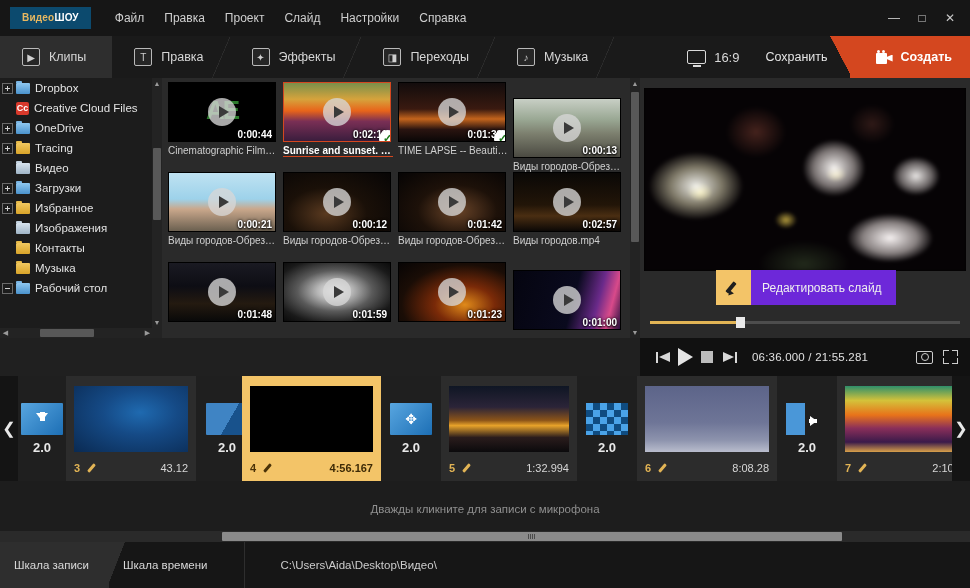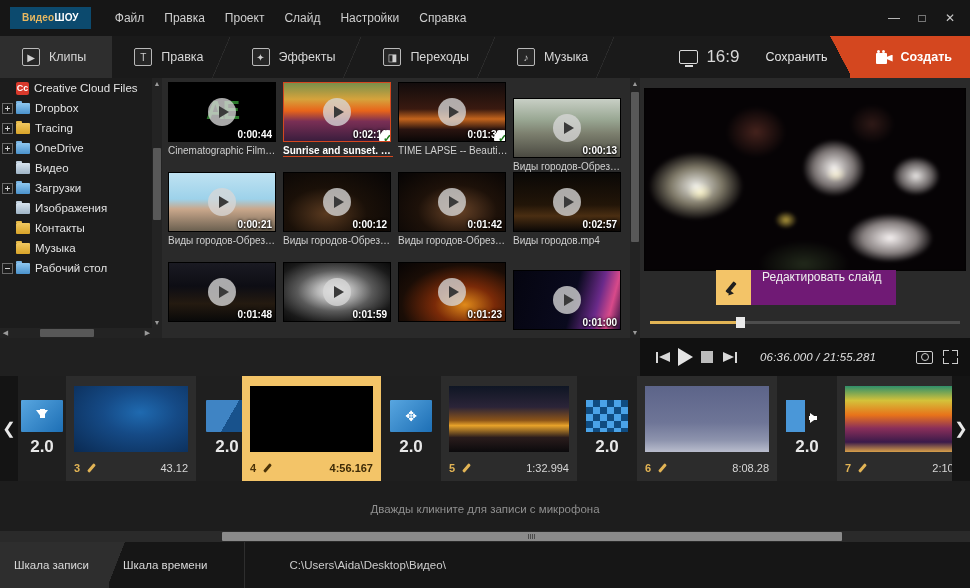--- a/index.html
+++ b/index.html
@@ -49,21 +49,21 @@
   .tab.active { background: #2e2e2e; }
   .tab.active::after {
     background: linear-gradient(to bottom right, #2e2e2e 49.5%, transparent 50%);
   }
   .tab-ico {
     width: 18px; height: 18px; border: 1.3px solid #b9b9b9; border-radius: 2px;
     display: flex; align-items: center; justify-content: center;
     font-size: 10px; color: #cfcfcf; background: #262626;
   }
   .tabbar-right { margin-left: auto; display: flex; align-items: center; }
-  .ratio { display: flex; align-items: center; gap: 8px; font-size: 17px; padding: 0 16px; }
+  .ratio { display: flex; align-items: center; gap: 8px; font-size: 13px; padding: 0 16px; }
   .screen-ico {
     width: 19px; height: 14px; border: 1.6px solid #dadada; border-radius: 2px; position: relative;
   }
   .screen-ico::after {
     content:""; position:absolute; left:5px; bottom:-4px; width:8px; height:2px; background:#dadada;
   }
   .save-btn { font-size: 12.5px; padding: 0 22px 0 10px; color: #e4e4e4; cursor: default; }
   .create-btn {
     position: relative; display: flex; align-items: center; gap: 8px;
     background: #d4471f; color: #fff; font-size: 12.5px; font-weight: 600;
@@ -229,22 +229,22 @@
       radial-gradient(ellipse 16px 12px at 56px 104px, rgba(255,236,110,.95) 0%, rgba(0,0,0,0) 80%),
       radial-gradient(ellipse 13px 10px at 192px 86px, rgba(255,238,120,.9) 0%, rgba(0,0,0,0) 80%),
       radial-gradient(ellipse 14px 11px at 142px 132px, rgba(236,206,80,.75) 0%, rgba(0,0,0,0) 80%),
       radial-gradient(ellipse 40px 34px at 112px 44px, rgba(120,60,48,.55) 0%, rgba(0,0,0,0) 75%),
       radial-gradient(ellipse 30px 26px at 228px 36px, rgba(96,52,44,.45) 0%, rgba(0,0,0,0) 75%),
       radial-gradient(ellipse 58px 30px at 160px 176px, rgba(60,78,48,.5) 0%, rgba(0,0,0,0) 78%),
       #060305;
     filter: blur(1.6px);
   }
   .edit-slide-btn {
-    position: absolute; left: 76px; top: 192px; display: flex; 
-    background: #701a75; height: 35px; cursor: default;
+    position: absolute; left: 76px; top: 192px; display: flex; align-items: center;
+    background: #6d28d9; height: 35px; cursor: default;
   }
   .edit-slide-icon {
     width: 35px; height: 35px; background: #f3c468; display: flex;
     align-items: center; justify-content: center; flex: none;
   }
   .pencil {
     width: 16px; height: 16px; position: relative; transform: rotate(0deg);
   }
   .pencil::before {
     content:""; position:absolute; left:3px; top:1px; width:4px; height:13px;
@@ -276,21 +276,21 @@
     content:""; position:absolute; left:3px; top:0; width:0; height:0;
     border-right: 11px solid #d8d8d8; border-top:5.5px solid transparent; border-bottom:5.5px solid transparent;
   }
   .ico-next::before { content:""; position:absolute; right:0; top:0; width:2px; height:11px; background:#d8d8d8; }
   .ico-next::after {
     content:""; position:absolute; right:3px; top:0; width:0; height:0;
     border-left: 11px solid #d8d8d8; border-top:5.5px solid transparent; border-bottom:5.5px solid transparent;
   }
   .ico-play { width:0;height:0; border-left:15px solid #e4e4e4; border-top:9px solid transparent; border-bottom:9px solid transparent; }
   .ico-stop { width: 12px; height: 12px; background: #bdbdbd; }
-  .time-disp { font-size: 11.5px; color: #e0e0e0; margin-left: 20px; letter-spacing: .2px; font-style: italic; }
+  .time-disp { font-size: 11.5px; color: #e0e0e0; margin-left: 12px; letter-spacing: .2px; }
   .transport-right { margin-left: auto; display: flex; align-items: center; gap: 10px; padding-right: 12px; }
   .snap-ico {
     width: 17px; height: 13px; border: 1.6px solid #cdcdcd; border-radius: 2px;
     display: flex; align-items: center; justify-content: center;
   }
   .snap-ico::after { content:""; width:6px; height:6px; border:1.6px solid #cdcdcd; border-radius:50%; }
   .full-ico { width: 15px; height: 14px; position: relative; }
   .full-ico i {
     position: absolute; width: 6px; height: 6px; border: 1.8px solid #cdcdcd;
   }
@@ -369,21 +369,21 @@
   .tl-dur { margin-left: auto; font-size: 11px; color: #d6d6d6; }
   .tl-slide.sel .tl-dur { color: #3d2a06; font-weight: bold; }
 
   .tl-trans { background: #1f1f1f; display: flex; flex-direction: column;
               align-items: center; justify-content: center; }
   .tl-trans-ico {
     width: 42px; height: 32px; background: linear-gradient(135deg, #58a6e0, #1d6fb5);
     position: relative; display:flex; align-items:center; justify-content:center;
     border-radius: 1px;
   }
-  .tl-trans-label { margin-top: 5px; font-size: 17px; color: #e8e8e8; font-weight: bold; }
+  .tl-trans-label { margin-top: 5px; font-size: 13px; color: #e8e8e8; font-weight: bold; }
 
   .tr-dn { width:0;height:0; border-left:6px solid transparent; border-right:6px solid transparent;
            border-top:8px solid #fff; position:relative; top:-2px; }
   .tr-dn::before { content:""; position:absolute; left:-2.5px; top:-9px; width:5px; height:9px; background:#fff; }
   .tr-move { color:#fff; font-size: 14px; line-height: 1; }
   .tr-right { width:0;height:0; border-top:5px solid transparent; border-bottom:5px solid transparent;
               border-left:7px solid #fff; position:relative; }
   .tr-right::before { content:""; position:absolute; left:-8px; top:-2px; width:8px; height:4px; background:#fff; }
   .checker {
     width: 42px; height: 32px; position: relative; overflow:hidden;
@@ -442,21 +442,21 @@
     position: relative; display: flex; align-items: center; padding: 0 20px 0 14px;
     font-size: 11.5px; color: #d8d8d8; cursor: default;
   }
   .st-tab.active { background: #2e2e2e; }
   .st-tab.active::after {
     content:""; position:absolute; right:-16px; top:0; bottom:0; width:18px;
     background: linear-gradient(to bottom right, #2e2e2e 49.5%, transparent 50%);
   }
   .st-path {
     display: flex; align-items: center; font-size: 11.5px; color: #cccccc;
-    padding-left: 45px; border-left: 1px solid #2e2e2e; margin-left: 16px;
+    padding-left: 36px; border-left: 1px solid #2e2e2e; margin-left: 16px;
   }
 </style>
 </head>
 <body>
 
 <div id="app">
 
   <div class="titlebar">
     <div class="logo">
       <span class="v">Видео</span><span class="s">ШОУ</span>
@@ -512,48 +512,53 @@
             <i class="lens"></i>
         </span>
         <span>Создать</span>
       </div>
     </div>
   </div>
 
   <div class="tree-pane">
     <div id="tree-rows">
         <div class="tree-row">
+          <span class="tw plus"></span>
+          <span class="folder blue"></span>
+          <span class="tree-label">Dropbox</span>
+        </div>
+        <div class="tree-row">
           <span class="tw"></span>
           <span class="cc-ico">Cc</span>
           <span class="tree-label">Creative Cloud Files</span>
         </div>
         <div class="tree-row">
           <span class="tw plus"></span>
           <span class="folder blue"></span>
-          <span class="tree-label">Dropbox</span>
+          <span class="tree-label">OneDrive</span>
         </div>
         <div class="tree-row">
           <span class="tw plus"></span>
           <span class="folder"></span>
           <span class="tree-label">Tracing</span>
         </div>
         <div class="tree-row">
-          <span class="tw plus"></span>
-          <span class="folder blue"></span>
-          <span class="tree-label">OneDrive</span>
-        </div>
-        <div class="tree-row">
           <span class="tw"></span>
           <span class="folder doc"></span>
           <span class="tree-label">Видео</span>
         </div>
         <div class="tree-row">
           <span class="tw plus"></span>
           <span class="folder blue"></span>
           <span class="tree-label">Загрузки</span>
+        </div>
+        <div class="tree-row">
+          <span class="tw plus"></span>
+          <span class="folder"></span>
+          <span class="tree-label">Избранное</span>
         </div>
         <div class="tree-row">
           <span class="tw"></span>
           <span class="folder doc"></span>
           <span class="tree-label">Изображения</span>
         </div>
         <div class="tree-row">
           <span class="tw"></span>
           <span class="folder"></span>
           <span class="tree-label">Контакты</span>

